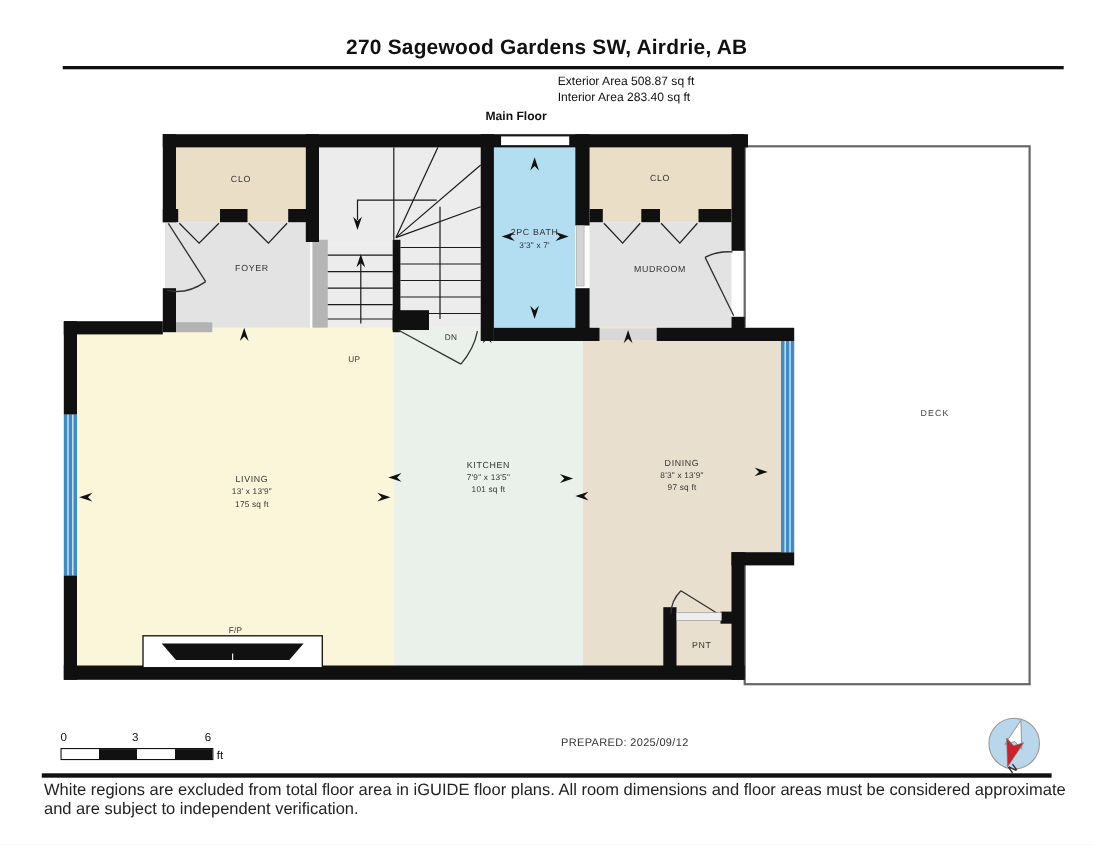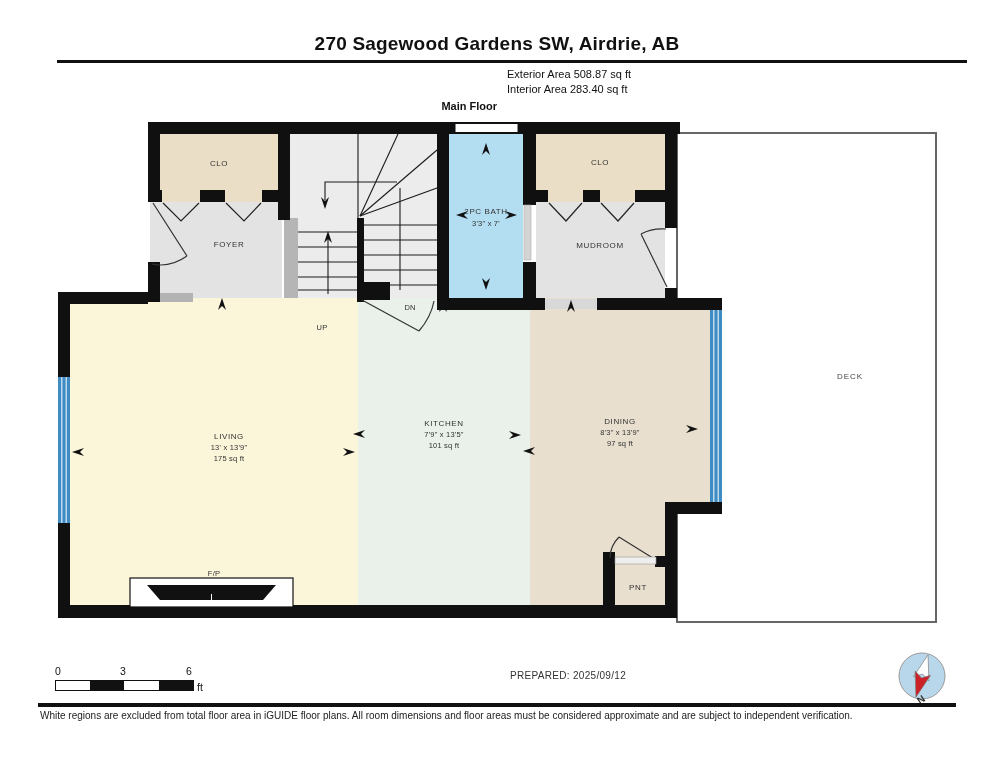--- a/index.html
+++ b/index.html
@@ -15,21 +15,21 @@
   .rdim{position:absolute;transform:translate(-50%,-50%);font-size:7.5px;letter-spacing:.2px;color:#333;white-space:nowrap;}
   .deckl{font-size:8px;letter-spacing:1px;color:#444;margin-left:43px;}
   #plan-svg{position:absolute;left:0;top:0;}
   
   #sb-bar{left:55px;top:680px;width:137px;height:9px;border:1px solid #111;
      background:linear-gradient(90deg,#fff 0 25%,#111 25% 50%,#fff 50% 75%,#111 75% 100%);}
   .sbnum{position:absolute;width:14px;text-align:center;font-size:10.5px;color:#111;top:665px;}
   #sb-ft{left:197px;top:681px;font-size:10.5px;color:#111;}
   #prepared{left:426px;top:670px;width:200px;text-align:right;font-size:10px;color:#333;letter-spacing:.3px;}
   #footbar{left:38px;top:703px;width:918px;height:3.5px;background:#111;}
-  #disclaimer{left:40px;top:710px;font-size:10px;color:#222;}
+  #disclaimer{left:40px;top:710px;font-size:15px;color:#222;}
   #north{left:906px;top:694px;width:30px;text-align:center;font-size:10px;font-weight:bold;color:#333;transform:rotate(-35deg);}
 </style>
 </head>
 <body>
 
 <div id="page">
 
   <div class="abs" id="title">270 Sagewood Gardens SW, Airdrie, AB</div>
   <div class="abs" id="hline"></div>
   <div class="abs" id="floorlabel">Main Floor</div>

